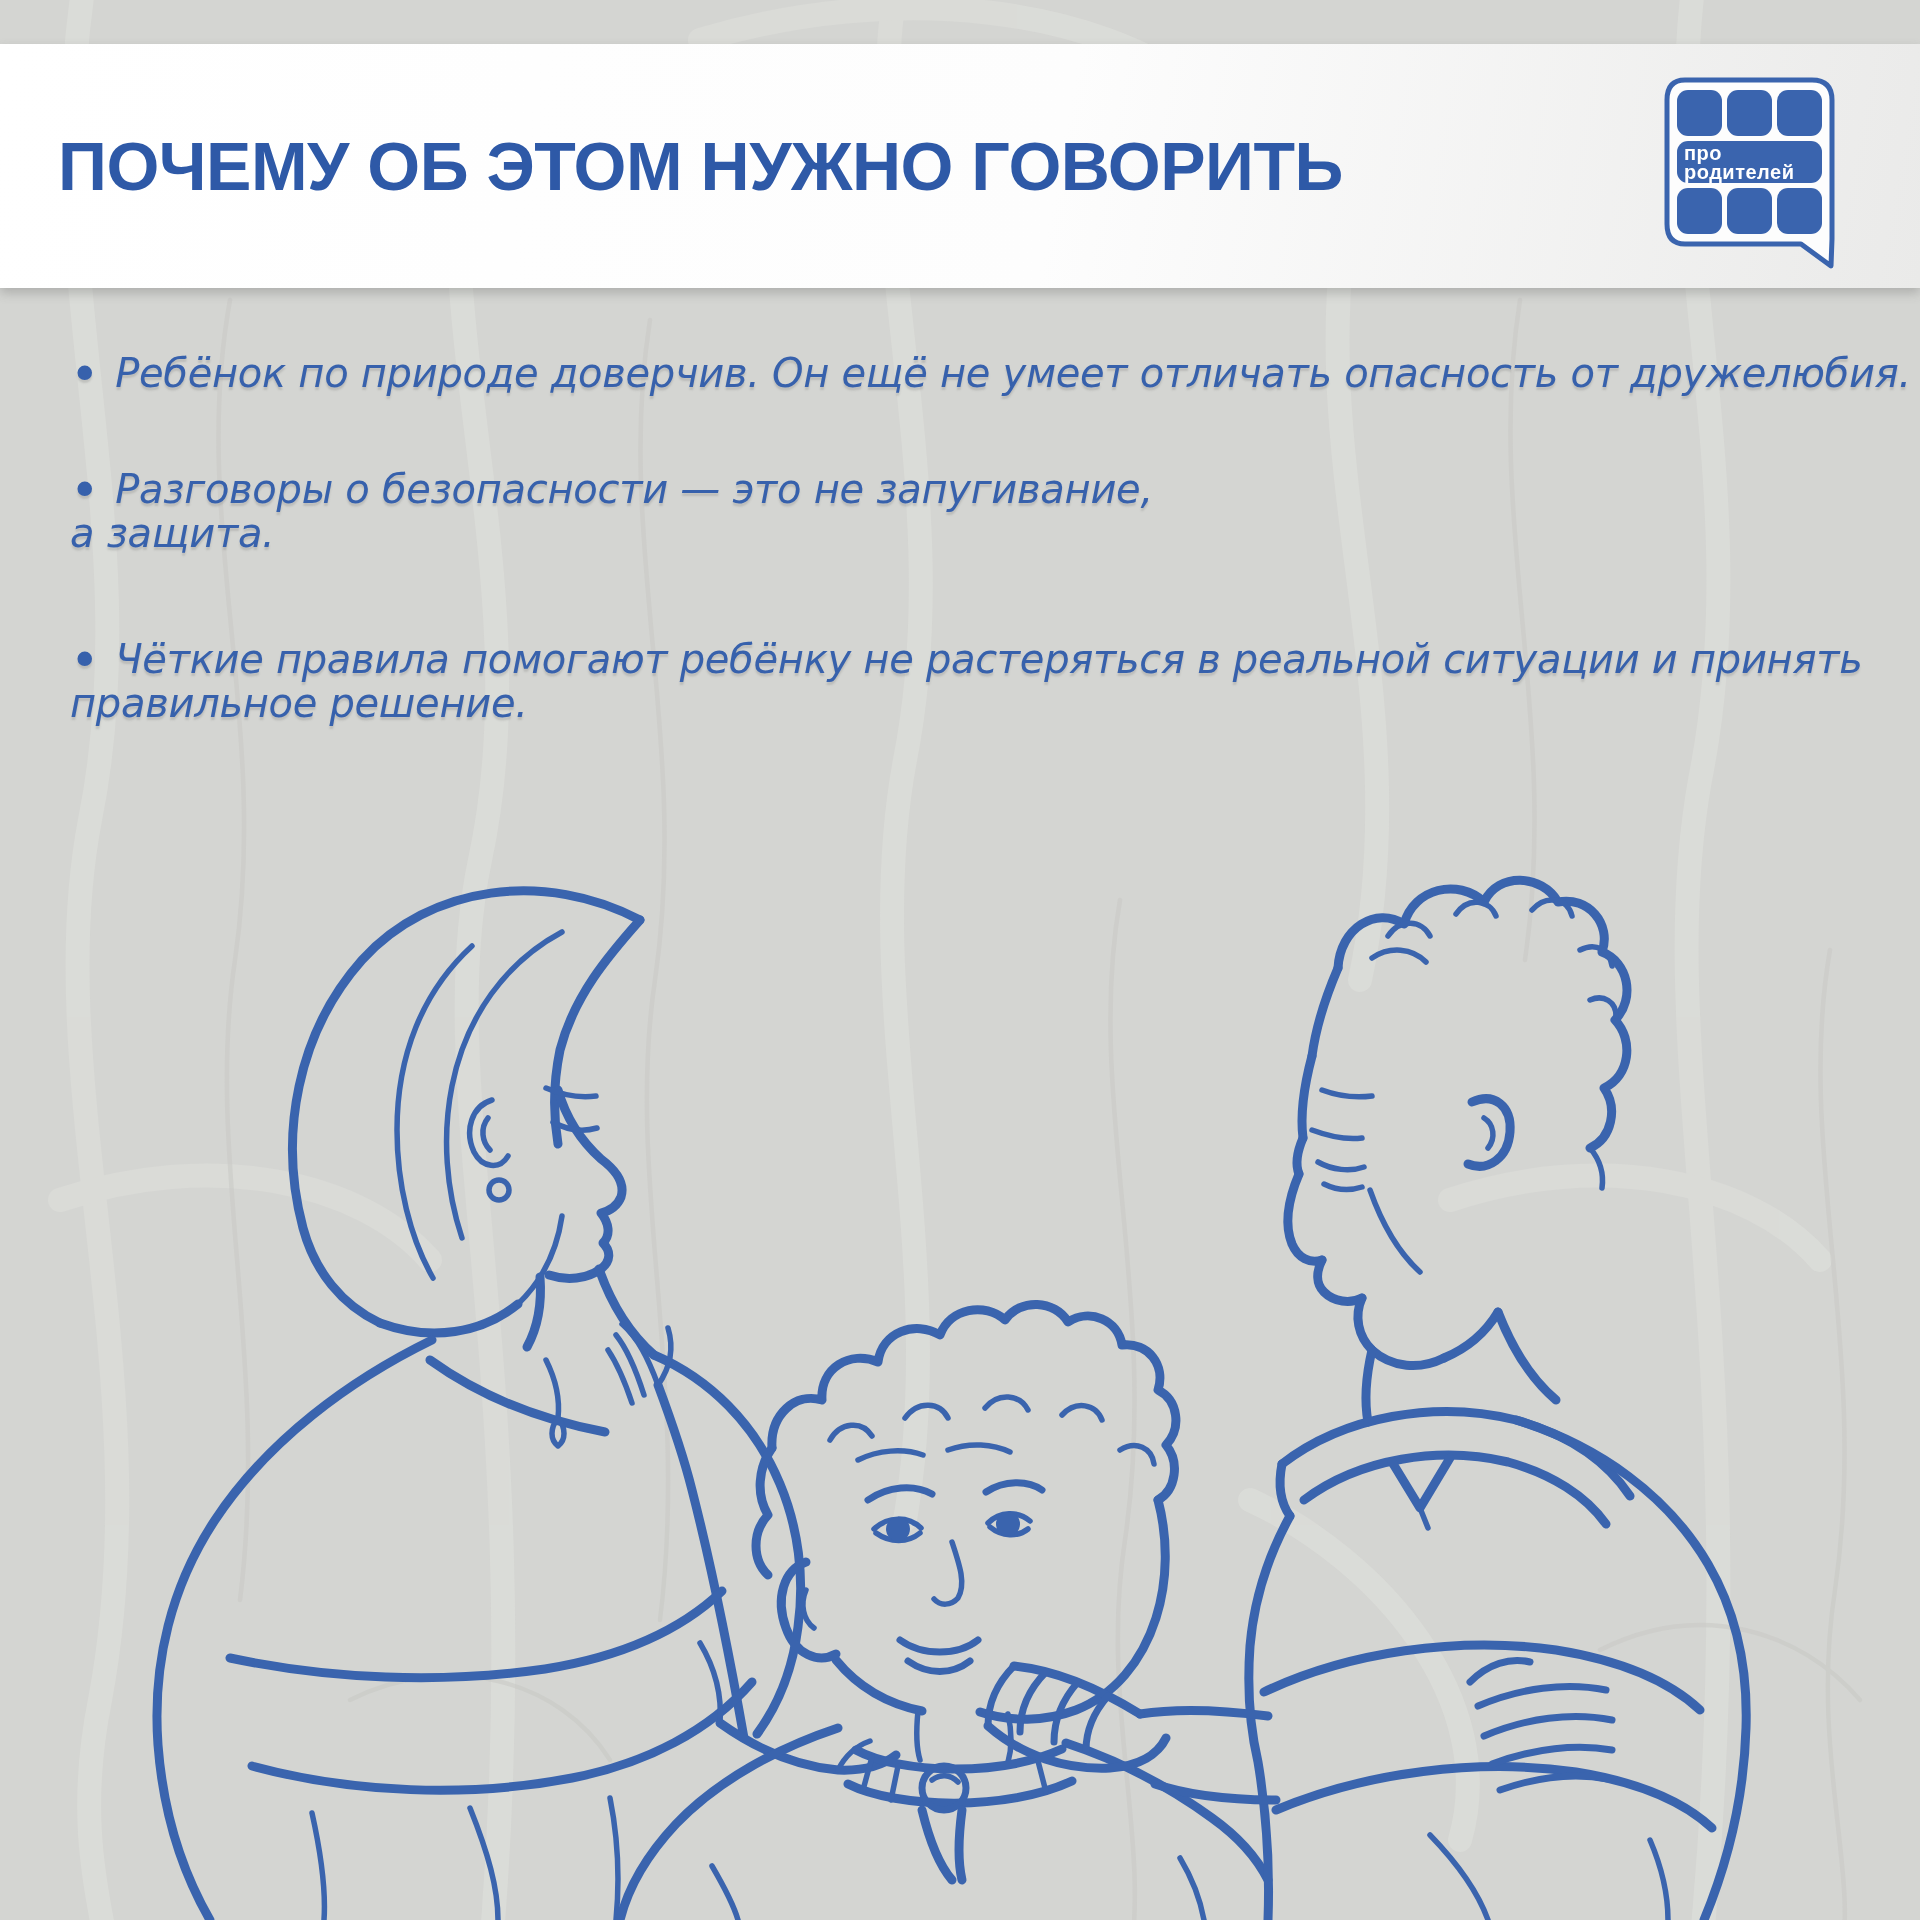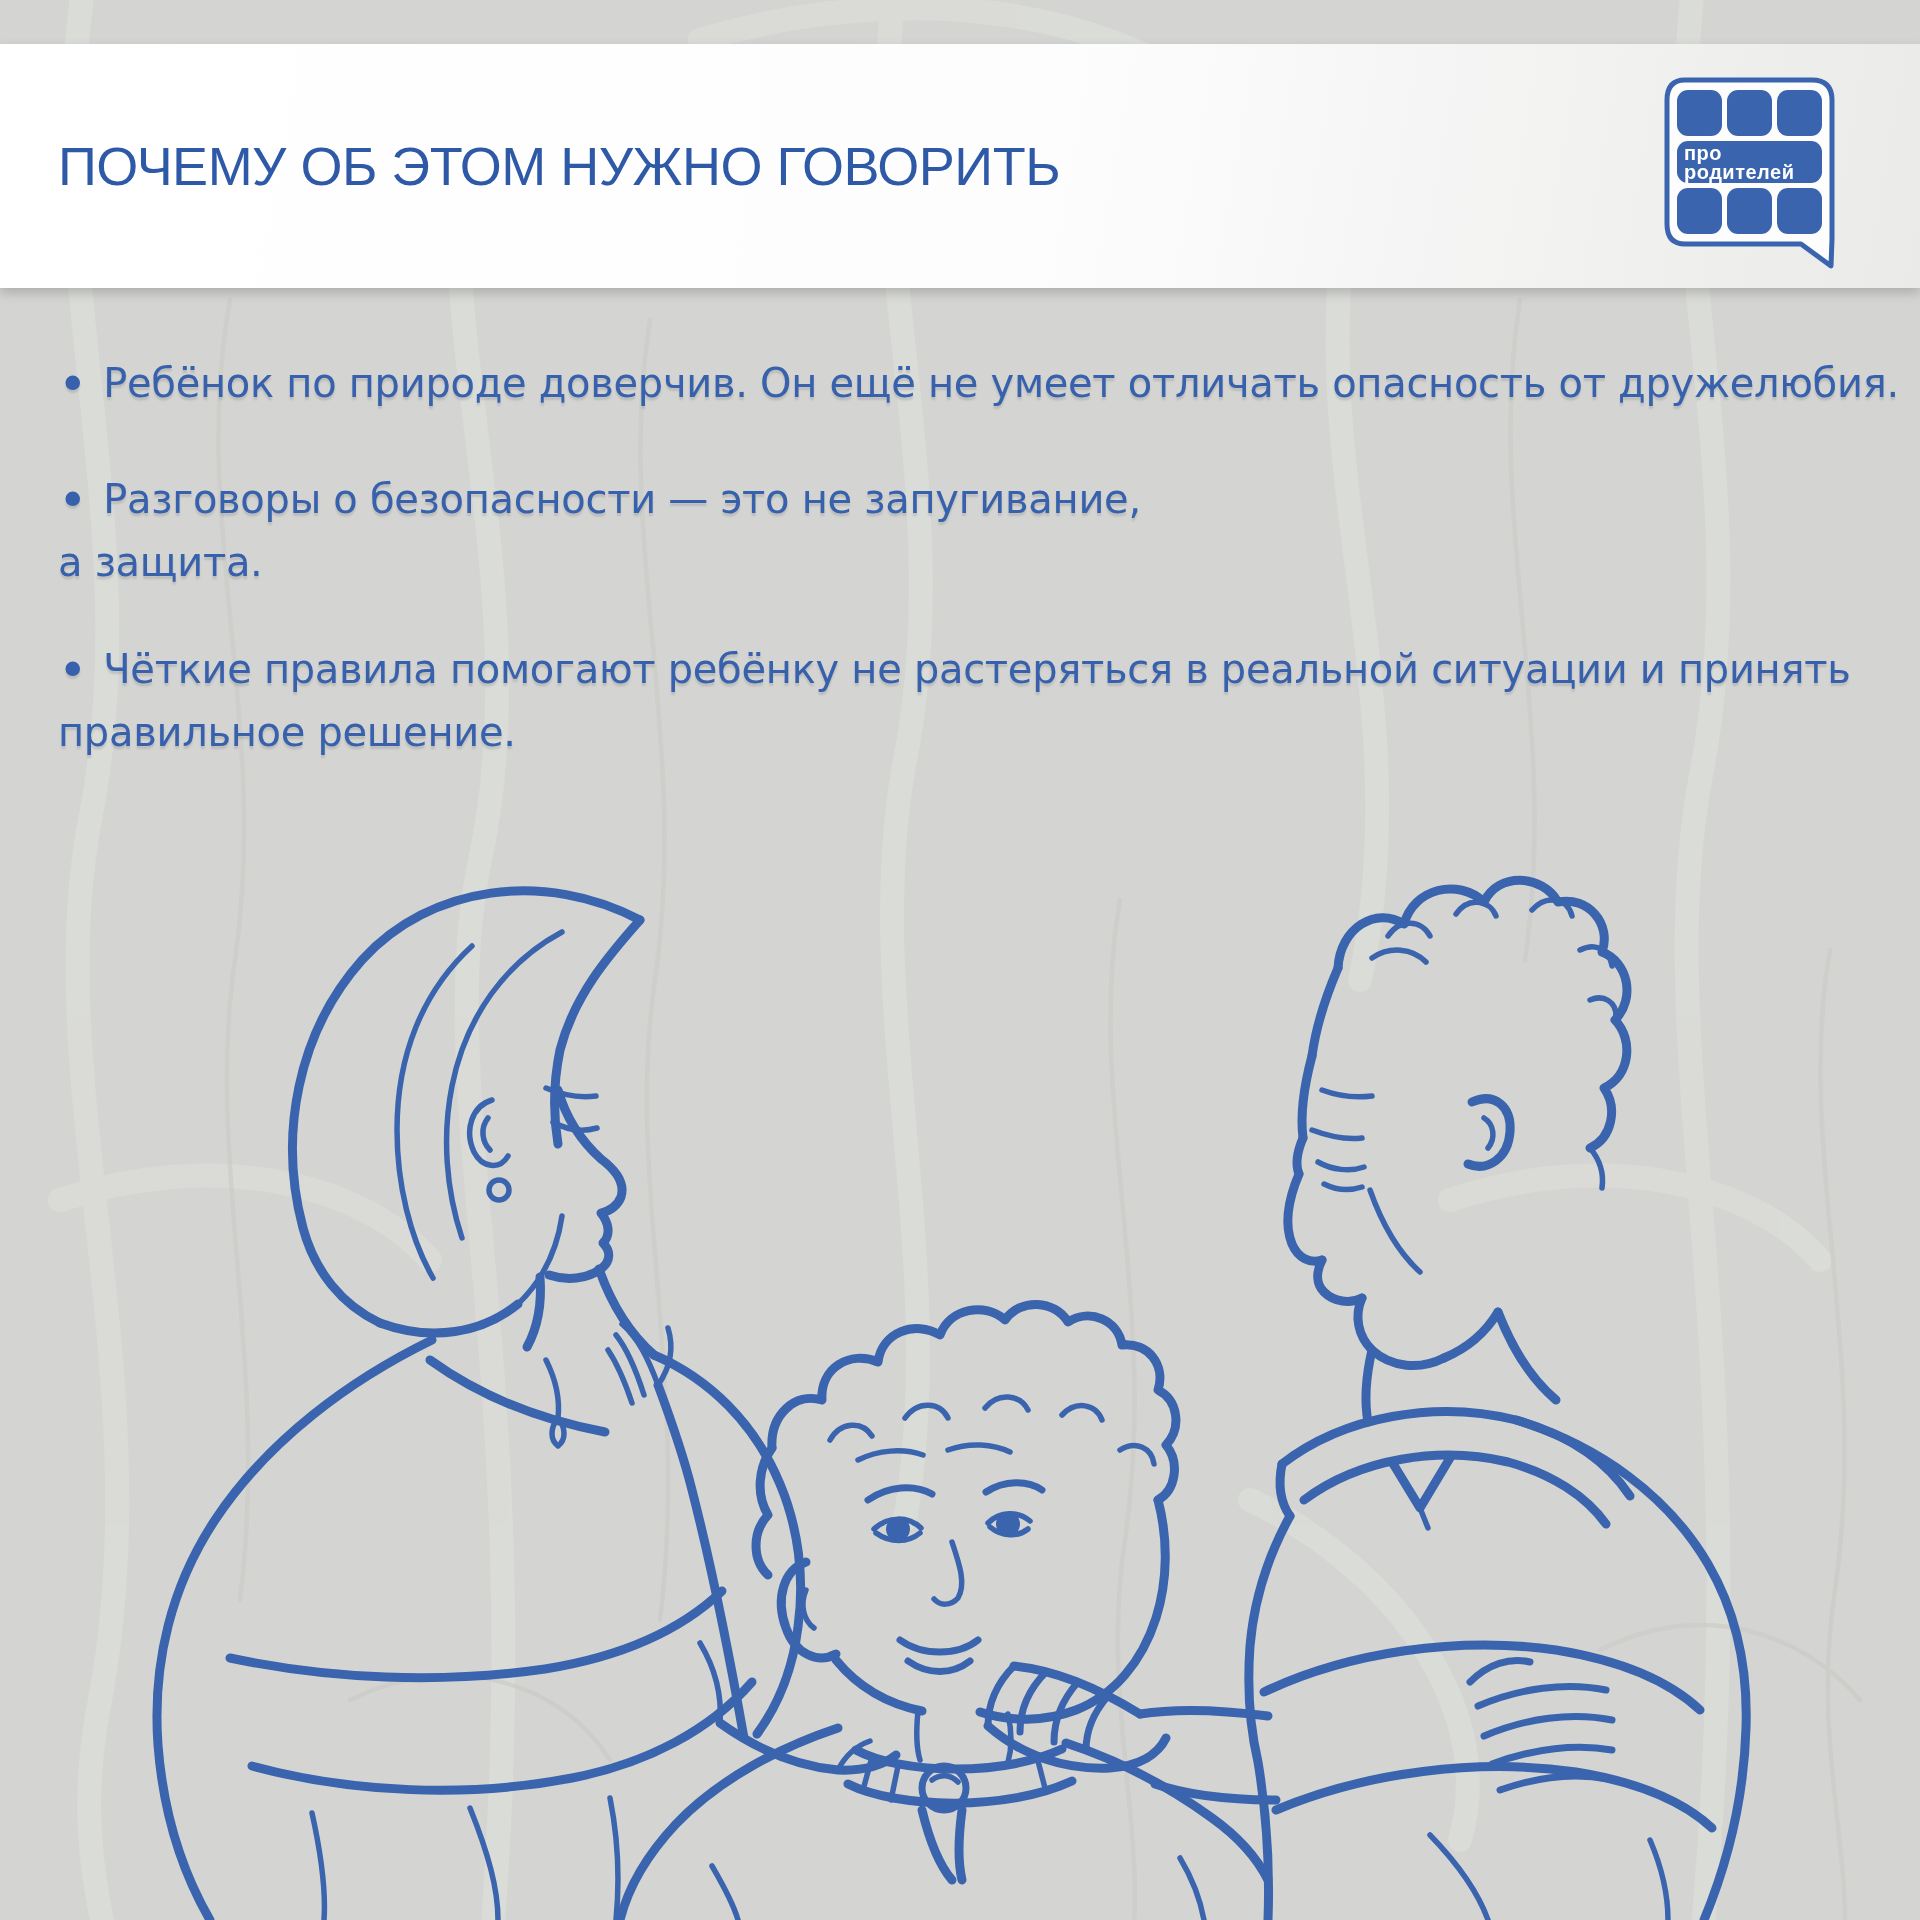--- a/index.html
+++ b/index.html
@@ -11,33 +11,34 @@
   .swirls{position:absolute;left:0;top:0;}
   .band{
     position:absolute;left:0;top:44px;width:1920px;height:244px;
     background:linear-gradient(100deg,#ffffff 0%,#fdfdfd 55%,#eaeae9 100%);
     box-shadow:0 5px 10px rgba(80,80,80,0.28);
     display:flex;align-items:center;
   }
   .band h1{
     margin:0 0 0 58px;
     font-family:"Liberation Sans",sans-serif;
-    font-weight:normal;
-    font-size:54px;
+    font-weight:bold;
+    font-size:68px;
     letter-spacing:-0.5px;
     color:#2e59a7;
     white-space:nowrap;
   }
   .logo{position:absolute;right:84px;top:76px;width:173px;height:196px;}
   .bullets{position:absolute;left:0;top:0;width:1920px;height:800px;}
   .bullet{
-    position:absolute;left:58px;width:1830px;margin:0;
-    color:#3761ac;font-size:40px;line-height:62px;letter-spacing:-0.3px;
+    position:absolute;left:70px;width:1830px;margin:0;
+    color:#3761ac;font-size:40px;line-height:43px;letter-spacing:-0.3px;
     text-shadow:0 3px 2px rgba(100,100,100,0.22);
     white-space:nowrap;
+    font-style:italic;
   }
   .bullet .marker{font-size:50px;vertical-align:-4px;margin-right:16px;}
   .b1{top:352px;}
   .b2{top:468px;}
   .b3{top:638px;}
   .illus{position:absolute;left:0;top:800px;}
   .illus .main{fill:none;stroke:#3a64ae;stroke-width:9;stroke-linecap:round;stroke-linejoin:round;}
   .illus .thin{fill:none;stroke:#3a64ae;stroke-width:5.5;stroke-linecap:round;stroke-linejoin:round;}
   .illus .mid{fill:none;stroke:#3a64ae;stroke-width:7;stroke-linecap:round;stroke-linejoin:round;}
   .illus .fill{fill:#3a64ae;stroke:none;}

